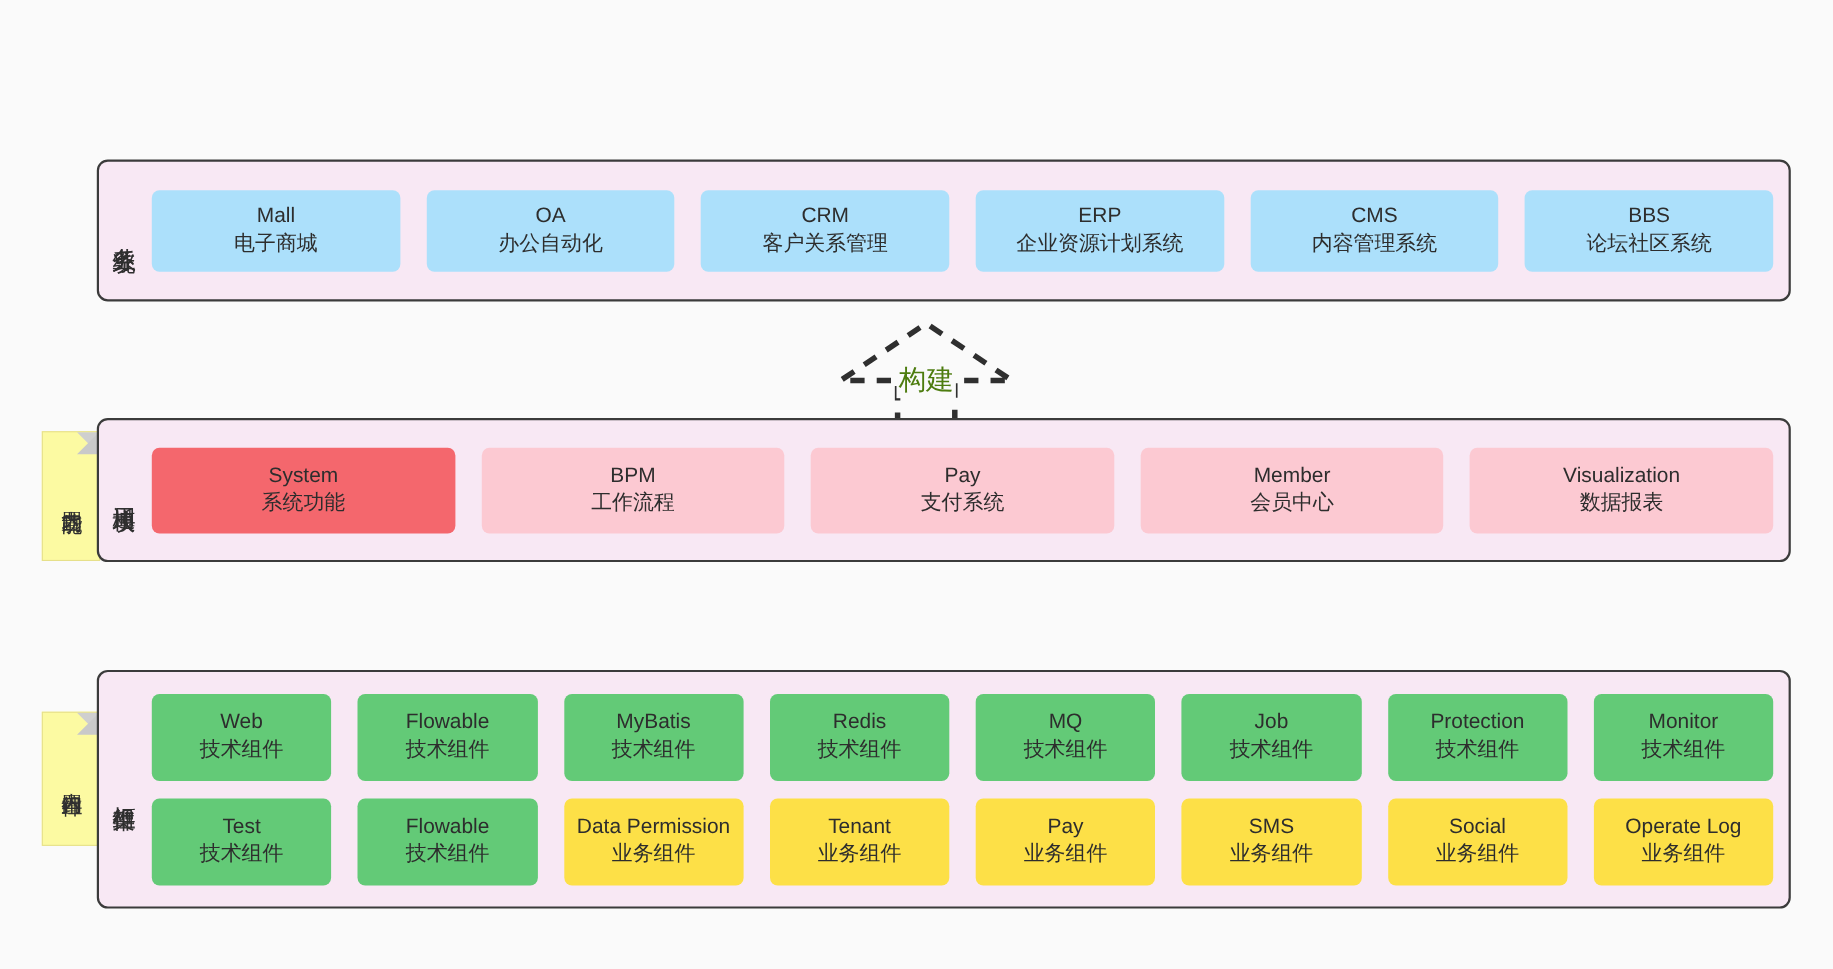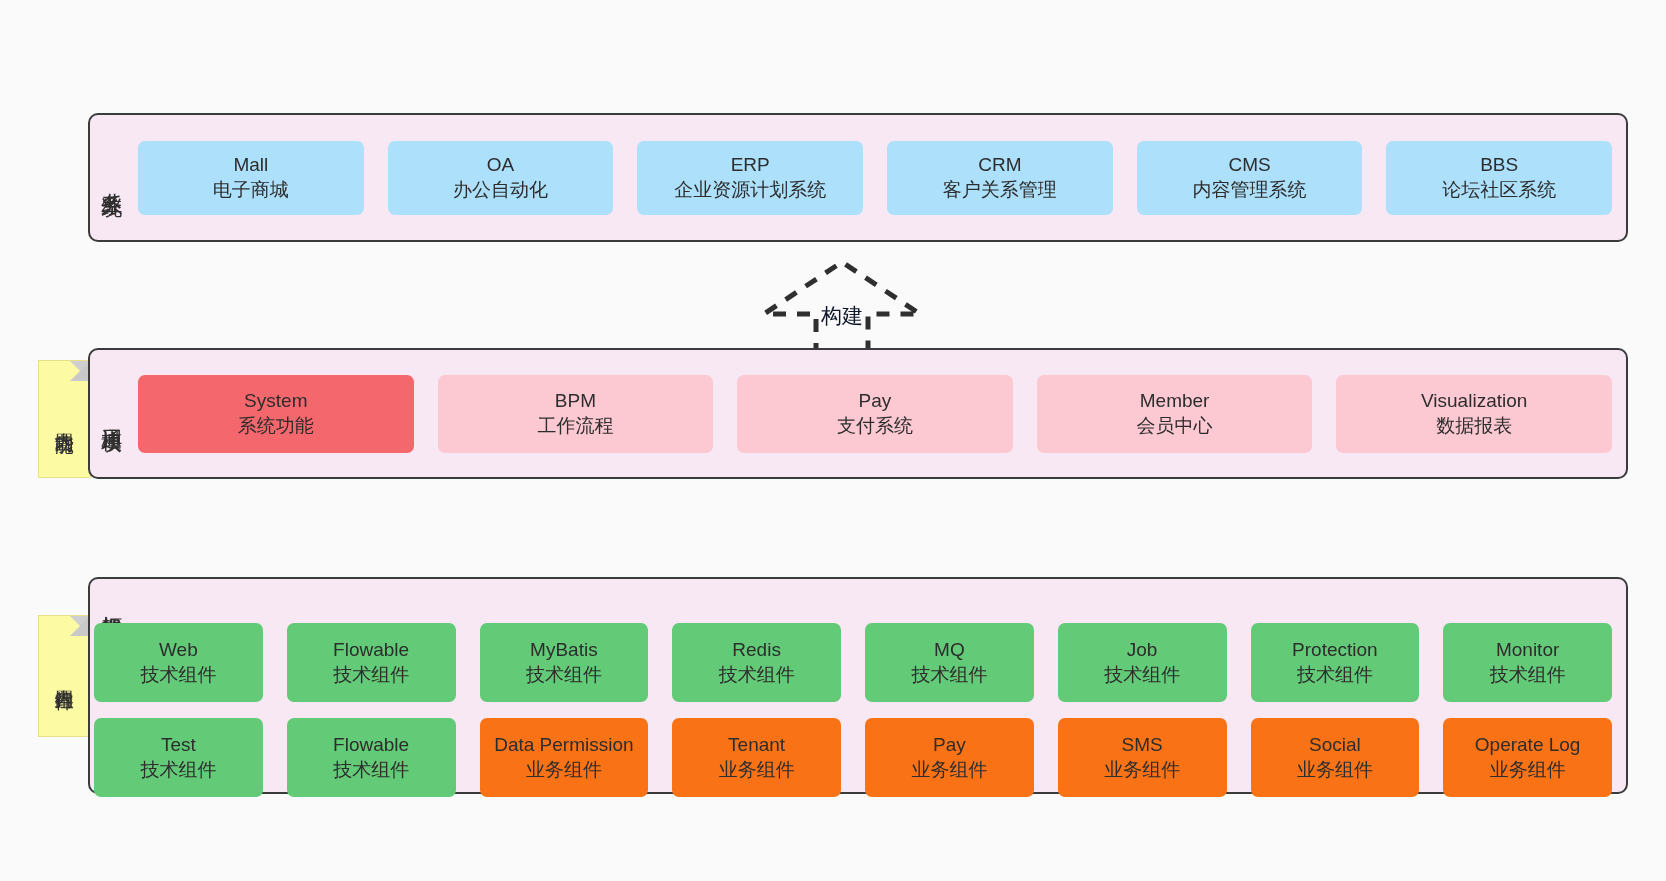--- a/index.html
+++ b/index.html
@@ -4,21 +4,21 @@
 <style>
   html,body{margin:0;padding:0;}
   body{
     width:1666px;height:881px;
     background:#fafafa;
     font-family:"Liberation Sans","DejaVu Sans",sans-serif;
     color:#333333;
     position:relative;
     overflow:hidden;
   }
-  .stage{position:absolute;inset:0;}
+  .stage{position:absolute;inset:0;margin-top:32px;}
 
   
   .layer{
     position:absolute;
     background:#f8e8f4;
     border:2px solid #3b3b3b;
     border-radius:10px;
     box-sizing:border-box;
     display:flex;
     align-items:stretch;
@@ -65,26 +65,26 @@
     padding:4px 6px;
   }
   .cell .t1{display:block;}
   .cell .t2{display:block;}
 
   
   .c-blue      {background:#ace0fb;}
   .c-red       {background:#f4676d;}
   .c-pink      {background:#fcc9d2;}
   .c-green     {background:#63ca77;}
-  .c-greenlight{background:#f97316;}
+  .c-greenlight{background:#fde047;}
 
   
   #layer-business {left:88px;  top:113px; width:1540px; height:129px;}
   #layer-common   {left:88px;  top:348px; width:1540px; height:131px;}
-  #layer-framework{left:88px;  top:577px; width:1540px; height:217px;flex-direction:column;}
+  #layer-framework{left:88px;  top:577px; width:1540px; height:217px;}
 
   #layer-business  .row{height:74px;}
   #layer-common    .row{height:78px;}
   #layer-framework .row{height:79px;}
 
   
   .note{
     position:absolute;
     width:53px;
     background:#fcfaa2;
@@ -125,22 +125,22 @@
     position:absolute;
     width:172px;
     height:98px;
   }
   .arrow svg{position:absolute;left:0;top:0;}
   .arrow .arrow-label{
     position:absolute;
     left:50%;
     transform:translateX(-50%);
     bottom:26px;
-    font-size:21px;
-    color:#0f172a;
+    font-size:25px;
+    color:#4d7c0f;
     background:#fafafa;
     padding:0 2px;
     white-space:nowrap;
     user-select:none;
   }
   #arrow-build  {left:756px; top:258px;}
   #arrow-impl   {left:770px; top:488px;}
 </style>
 </head>
 <body>
@@ -153,26 +153,26 @@
       <div class="row">
         <div class="cell c-blue">
           <span class="t1">Mall</span>
           <span class="t2">电子商城</span>
         </div>
         <div class="cell c-blue">
           <span class="t1">OA</span>
           <span class="t2">办公自动化</span>
         </div>
         <div class="cell c-blue">
+          <span class="t1">CRM</span>
+          <span class="t2">客户关系管理</span>
+        </div>
+        <div class="cell c-blue">
           <span class="t1">ERP</span>
           <span class="t2">企业资源计划系统</span>
-        </div>
-        <div class="cell c-blue">
-          <span class="t1">CRM</span>
-          <span class="t2">客户关系管理</span>
         </div>
         <div class="cell c-blue">
           <span class="t1">CMS</span>
           <span class="t2">内容管理系统</span>
         </div>
         <div class="cell c-blue">
           <span class="t1">BBS</span>
           <span class="t2">论坛社区系统</span>
         </div>
       </div>

